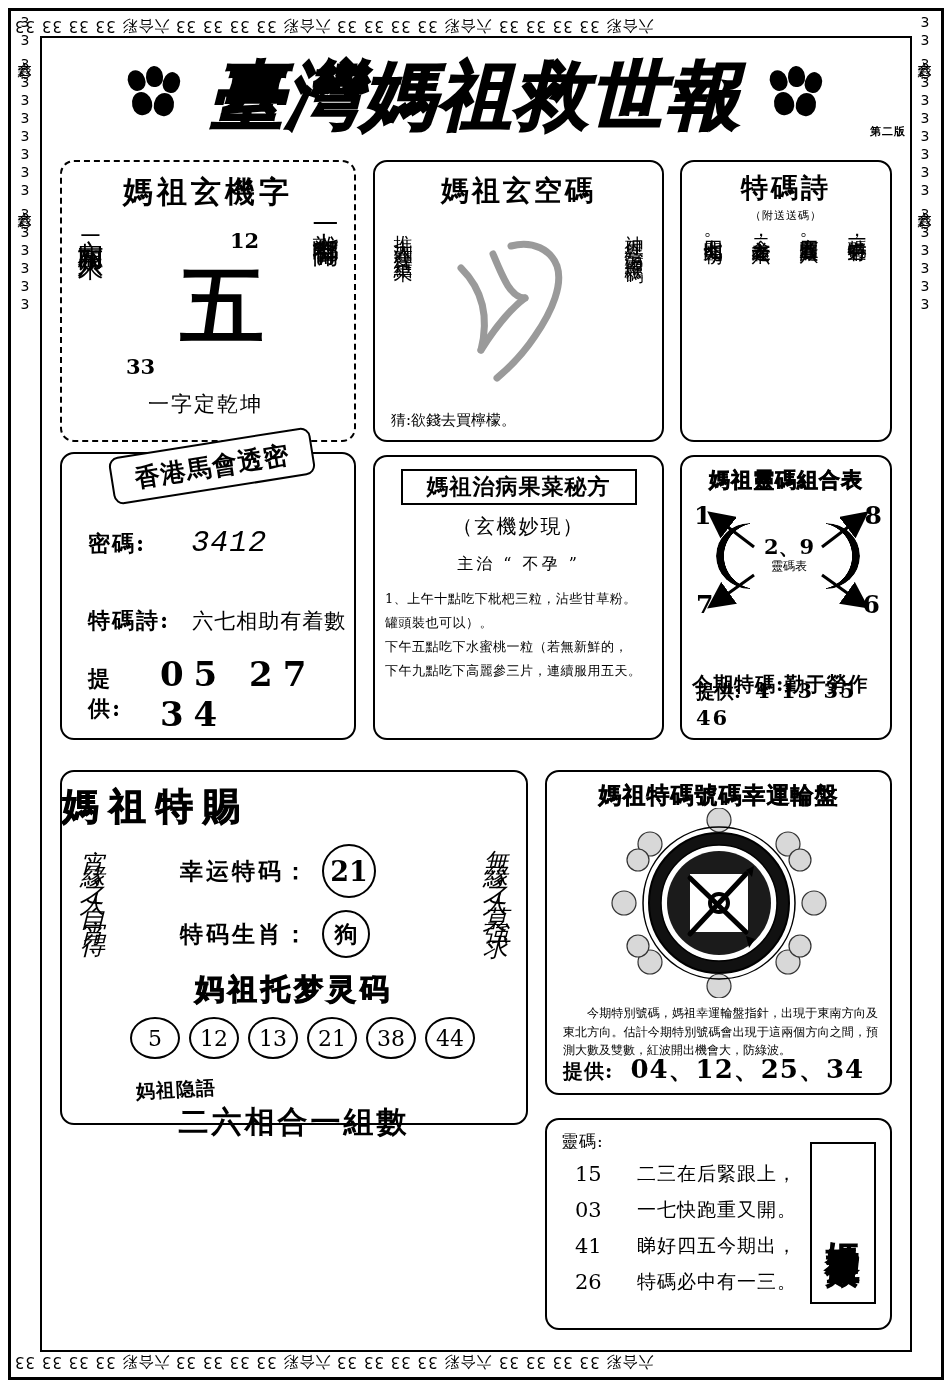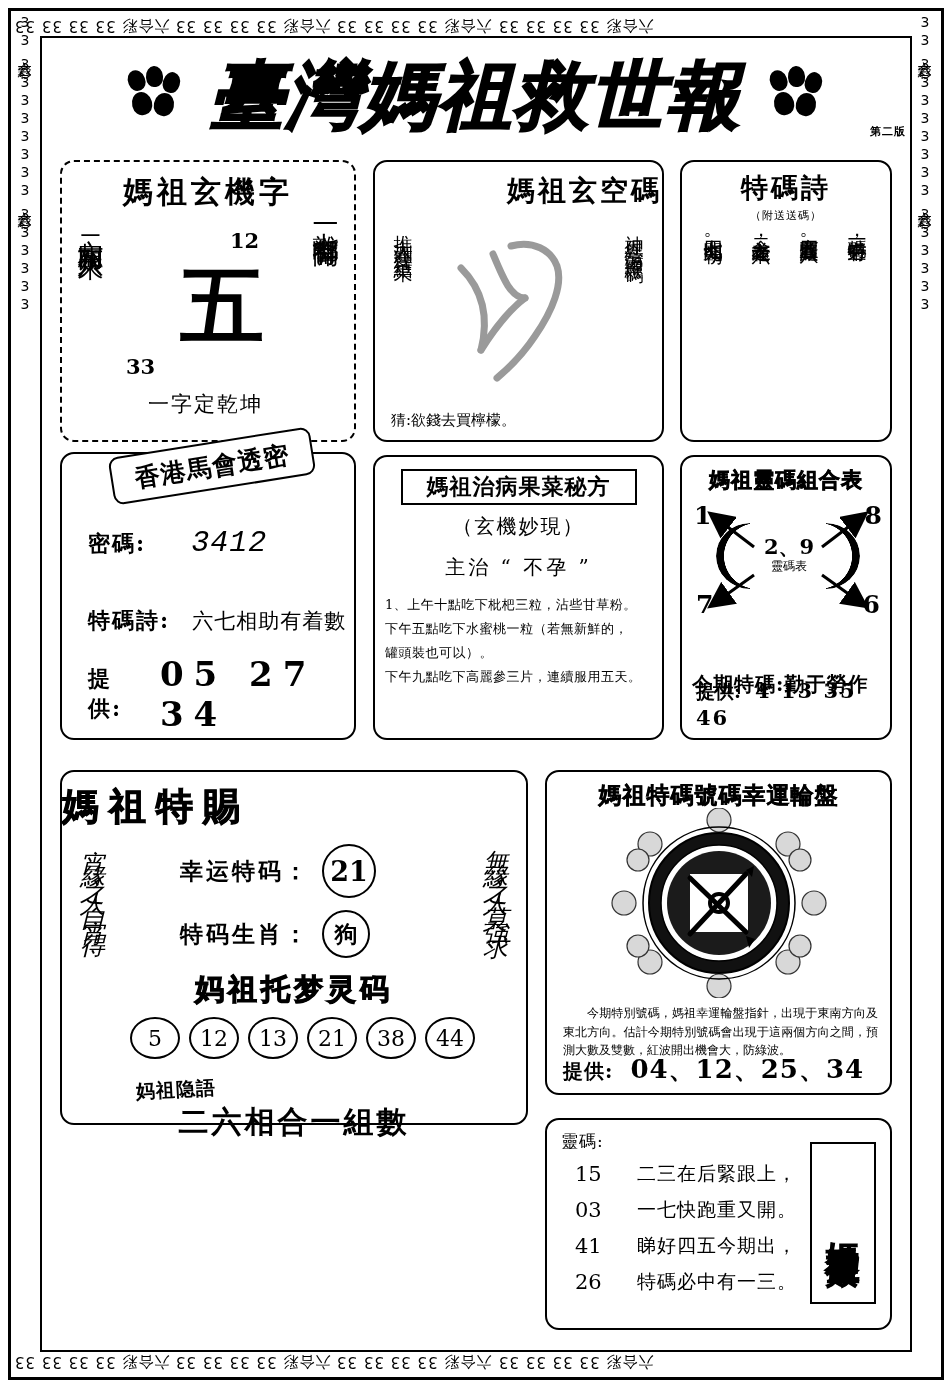--- a/index.html
+++ b/index.html
@@ -56,21 +56,21 @@
   #box1 .t{font-size:30px;font-weight:bold;letter-spacing:4px;margin-top:10px;}
   #box1 .num-top{position:absolute;left:168px;top:66px;font-size:21px;font-family:"DejaVu Serif",serif;font-weight:bold;}
   #box1 .bigchar{position:absolute;left:118px;top:88px;font-size:84px;font-weight:bold;font-family:"DejaVu Serif",serif;}
   #box1 .num-bot{position:absolute;left:64px;top:192px;font-size:21px;font-family:"DejaVu Serif",serif;font-weight:bold;}
   #box1 .sub{position:absolute;left:86px;top:228px;font-size:21px;letter-spacing:2px;}
   #box1 .left-col{position:absolute;left:12px;top:54px;font-size:26px;letter-spacing:3px;font-family:"DejaVu Serif",serif;}
   #box1 .right-col{position:absolute;right:10px;top:48px;font-size:26px;letter-spacing:2px;font-family:"DejaVu Serif",serif;}
 
   
   #box2{left:373px;top:160px;width:291px;height:282px;}
-  #box2 .t{font-size:28px;font-weight:bold;letter-spacing:3px;margin-top:10px;text-align:right;}
+  #box2 .t{font-size:28px;font-weight:bold;letter-spacing:3px;margin-top:10px;}
   #box2 .left-col{position:absolute;left:16px;top:58px;font-size:19px;letter-spacing:5px;font-family:"DejaVu Serif",serif;}
   #box2 .right-col{position:absolute;right:14px;top:58px;font-size:19px;letter-spacing:5px;font-family:"DejaVu Serif",serif;}
   #box2 .riddle{position:absolute;left:16px;bottom:10px;font-size:15px;font-family:"DejaVu Serif",serif;}
   .glyph-svg{position:absolute;left:78px;top:70px;}
 
   
   #box3{left:680px;top:160px;width:212px;height:282px;}
   #box3 .t{font-size:27px;font-weight:bold;letter-spacing:3px;margin-top:8px;}
   #box3 .sub{text-align:center;font-size:11px;letter-spacing:1px;margin-top:2px;}
   #box3 .poem{position:absolute;left:8px;right:8px;top:62px;height:206px;display:flex;flex-direction:row-reverse;justify-content:space-around;}
@@ -86,21 +86,21 @@
   #box4 .r1{left:26px;top:72px;}
   #box4 .r2{left:26px;top:152px;}
   #box4 .r2 .txt{font-size:21px;margin-left:22px;font-family:"DejaVu Serif",serif;letter-spacing:1px;}
   #box4 .r3{left:26px;top:200px;}
   #box4 .r3 .nums{font-size:34px;font-weight:bold;margin-left:26px;letter-spacing:10px;font-family:"DejaVu Serif",serif;}
 
   
   #box5{left:373px;top:455px;width:291px;height:285px;}
   #box5 .t{margin:12px auto 0;width:232px;border:2px solid #000;text-align:center;font-size:22px;font-weight:bold;letter-spacing:1px;padding:1px 0;}
   #box5 .sub{text-align:center;font-size:20px;margin-top:8px;letter-spacing:2px;}
-  #box5 .main{text-align:center;font-size:20px;margin-top:14px;letter-spacing:3px;font-family:"DejaVu Serif",serif;}
+  #box5 .main{text-align:center;font-size:16px;margin-top:14px;letter-spacing:3px;font-family:"DejaVu Serif",serif;}
   #box5 .body{margin:12px 10px 0 10px;font-size:13px;line-height:1.85;font-family:"DejaVu Serif",serif;letter-spacing:0.5px;}
 
   
   #box6{left:680px;top:455px;width:212px;height:285px;}
   #box6 .t{text-align:center;font-size:21px;font-weight:bold;letter-spacing:1px;margin-top:9px;-webkit-text-stroke:0.7px #000;}
   #box6 .diagram{position:absolute;left:0;top:42px;width:212px;height:120px;}
   #box6 .cnr{position:absolute;font-size:25px;font-weight:bold;font-family:"DejaVu Serif",serif;}
   #box6 .c1{left:12px;top:2px;}
   #box6 .c8{right:12px;top:2px;}
   #box6 .c7{left:14px;bottom:0px;}
@@ -262,22 +262,22 @@
       <span class="nums">05  27  34</span>
     </div>
   </div>
 
   <div class="panel" id="box5">
     <div class="t">媽祖治病果菜秘方</div>
     <div class="sub">（玄機妙現）</div>
     <div class="main">主治 “ 不孕 ”</div>
     <div class="body">
       <div>1、上午十點吃下枇杷三粒，沾些甘草粉。</div>
+      <div>罐頭裝也可以）。</div>
       <div>下午五點吃下水蜜桃一粒（若無新鮮的，</div>
-      <div>罐頭裝也可以）。</div>
       <div>下午九點吃下高麗參三片，連續服用五天。</div>
     </div>
   </div>
 
   <div class="panel" id="box6">
     <div class="t">媽祖靈碼組合表</div>
     <div class="diagram">
       <svg width="212" height="120" viewBox="0 0 212 120" style="position:absolute;left:0;top:0">
         <defs>
           <marker id="ah" markerWidth="9" markerHeight="9" refX="7" refY="4.5" orient="auto">

